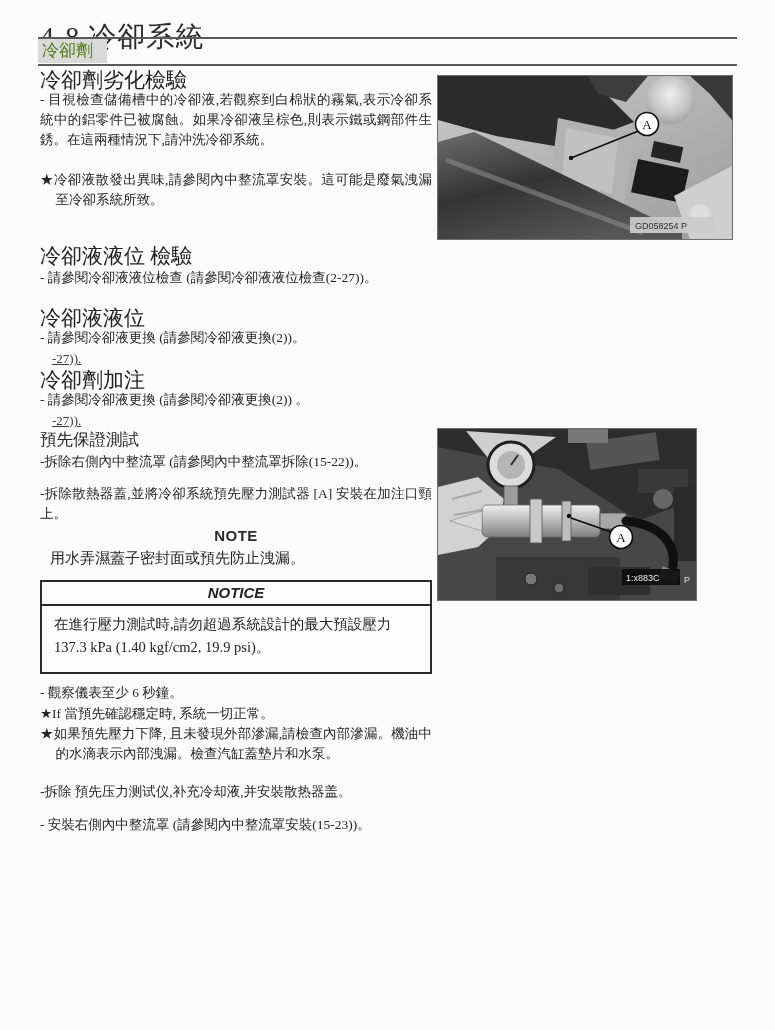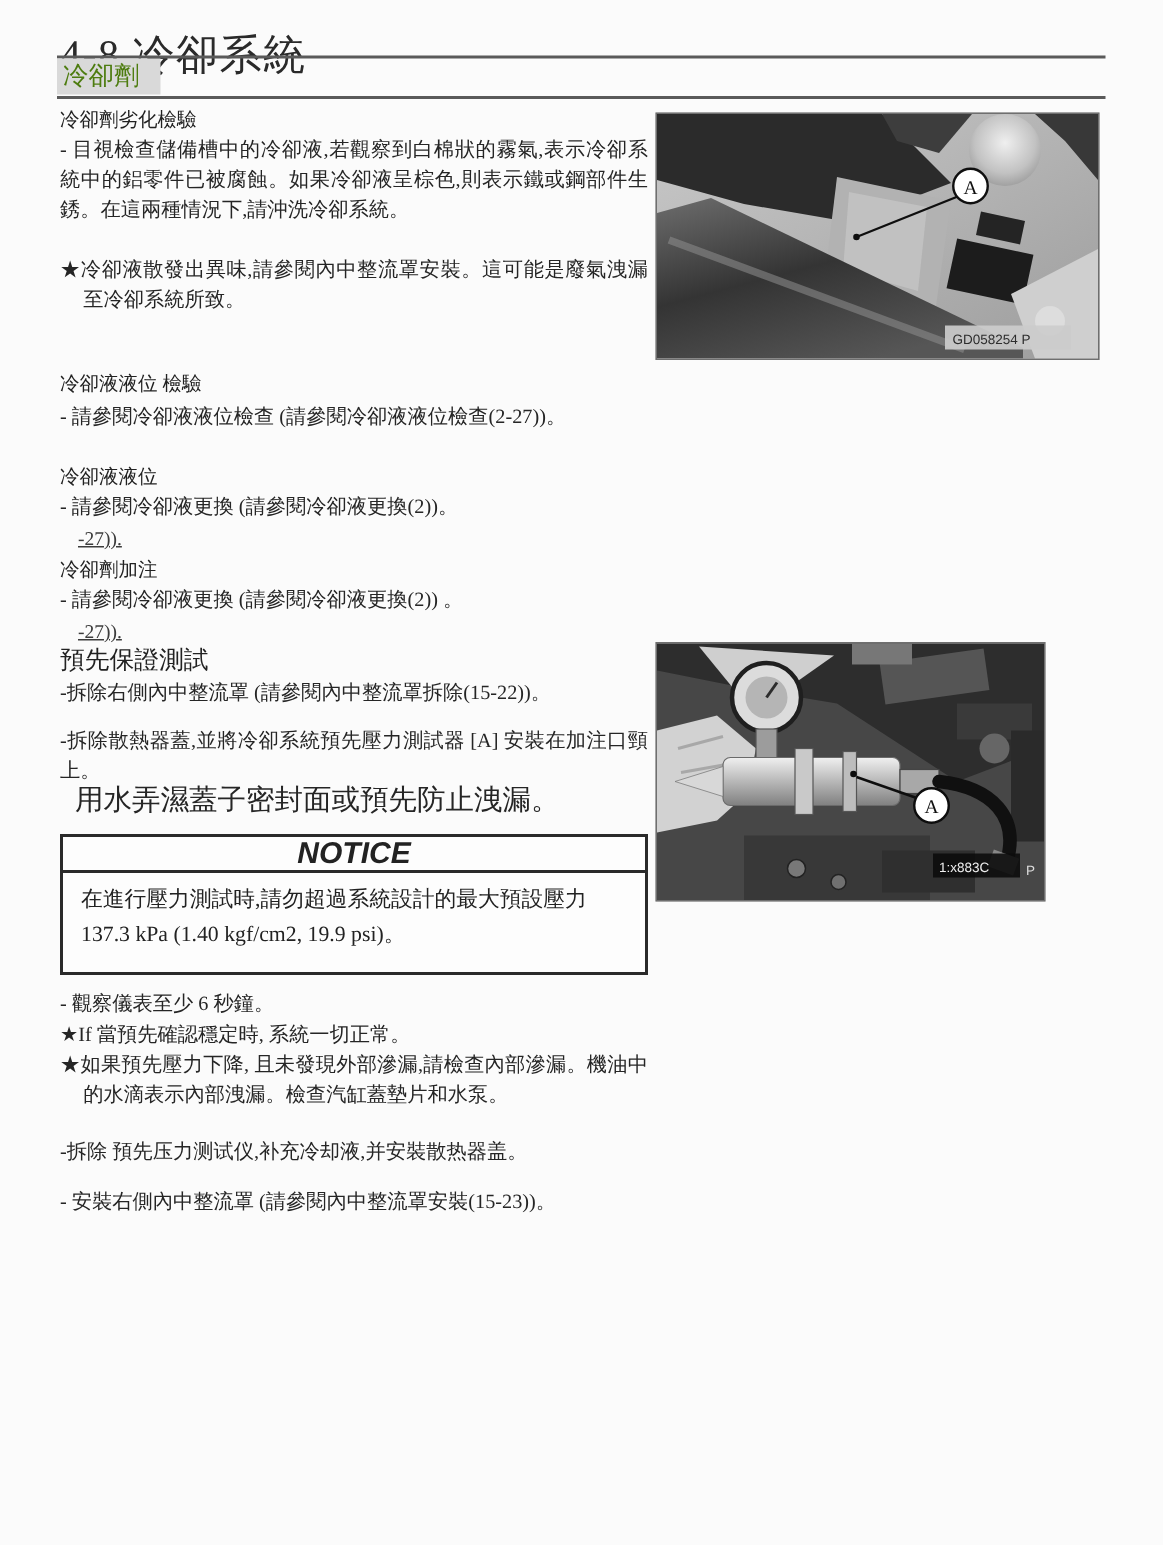--- a/index.html
+++ b/index.html
@@ -8,31 +8,31 @@
     font-family:"Liberation Serif","DejaVu Serif",serif;color:#1f1f1f;
     overflow:hidden;
   }
   .doc-title{position:absolute;left:40px;top:18px;font-size:28px;letter-spacing:1px;color:#2a2a2a;}
   .rule{position:absolute;left:38px;width:699px;height:2px;background:#5a5a5a;}
   .rule-1{top:37px;}
   .rule-2{top:64px;}
   .section-chip{position:absolute;left:38px;top:39px;background:#d9d9d9;color:#4d7c0f;
     font-size:17px;line-height:23px;padding:0 14px 1px 4px;}
   .col{position:absolute;left:40px;top:70px;width:392px;}
-  .h{font-size:13px;line-height:20px;margin:0;color:#222;}
+  .h{font-size:21px;line-height:20px;margin:0;color:#222;}
   .p{font-size:13.5px;line-height:20px;margin:0;color:#252525;text-align:justify;}
   .hang{padding-left:1.15em;text-indent:-1.15em;}
   .lk{display:inline-block;margin-left:12px;font-size:13px;line-height:18px;color:#3c3c3c;
     text-decoration:underline;}
   .note-label{font-family:"Liberation Sans","DejaVu Sans",sans-serif;font-weight:bold;
     font-size:15px;line-height:24px;text-align:center;color:#2b2b2b;letter-spacing:.5px;margin:0;}
   .note-text{padding-left:10px;}
   .notice-box{border:2px solid #2a2a2a;margin:0;background:#fdfdfd;}
   .notice-title{font-family:"Liberation Sans","DejaVu Sans",sans-serif;font-weight:bold;
-    font-style:italic;font-size:20px;line-height:22px;text-align:center;color:#222;
+    font-style:italic;font-size:15px;line-height:22px;text-align:center;color:#222;
     border-bottom:2px solid #2a2a2a;margin:0;}
   .notice-body{font-size:14.5px;line-height:23px;padding:7px 20px 13px 12px;margin:0;color:#222;}
   figure{position:absolute;margin:0;border:1px solid #6f6f6f;background:#bdbdbd;}
   .fig-1{left:437px;top:75px;width:294px;height:163px;}
   .fig-2{left:437px;top:428px;width:258px;height:171px;}
   figure svg{display:block;}
   .callout-letter{font-family:"Liberation Serif",serif;font-size:13px;fill:#101010;}
   .wm-text{font-family:"Liberation Sans","DejaVu Sans",sans-serif;font-size:9px;}
 </style>
 </head>
@@ -57,21 +57,22 @@
   <span class="lk" style="margin-top:2px">-27)).</span>
 
   <p class="h" style="margin-top:2px">冷卻劑加注</p>
   <p class="p" style="margin-top:0">- 請參閱冷卻液更換 (請參閱冷卻液更換(2)) 。</p>
   <span class="lk" style="margin-top:2px">-27)).</span>
 
   <p class="h" style="margin-top:0;font-size:16.5px">預先保證測試</p>
   <p class="p" style="margin-top:2px">-拆除右側內中整流罩 (請參閱內中整流罩拆除(15-22))。</p>
   <p class="p" style="margin-top:12px">-拆除散熱器蓋,並將冷卻系統預先壓力測試器 [A] 安裝在加注口頸上。</p>
 
-  <p class="p note-text" style="margin-top:0;font-size:19px">用水弄濕蓋子密封面或預先防止洩漏。</p>
+  <p class="note-label" style="margin-top:0">NOTE</p>
+  <p class="p note-text" style="margin-top:0;font-size:15px">用水弄濕蓋子密封面或預先防止洩漏。</p>
 
 
   <div class="notice-box" style="margin-top:12px">
     <p class="notice-title">NOTICE</p>
     <p class="notice-body">在進行壓力測試時,請勿超過系統設計的最大預設壓力 137.3 kPa (1.40 kgf/cm2, 19.9 psi)。</p>
   </div>
 
   <p class="p" style="margin-top:9px">- 觀察儀表至少 6 秒鐘。</p>
   <p class="p hang" style="margin-top:1px">★If 當預先確認穩定時, 系統一切正常。</p>
   <p class="p hang" style="margin-top:0">★如果預先壓力下降, 且未發現外部滲漏,請檢查內部滲漏。機油中的水滴表示內部洩漏。檢查汽缸蓋墊片和水泵。</p>

